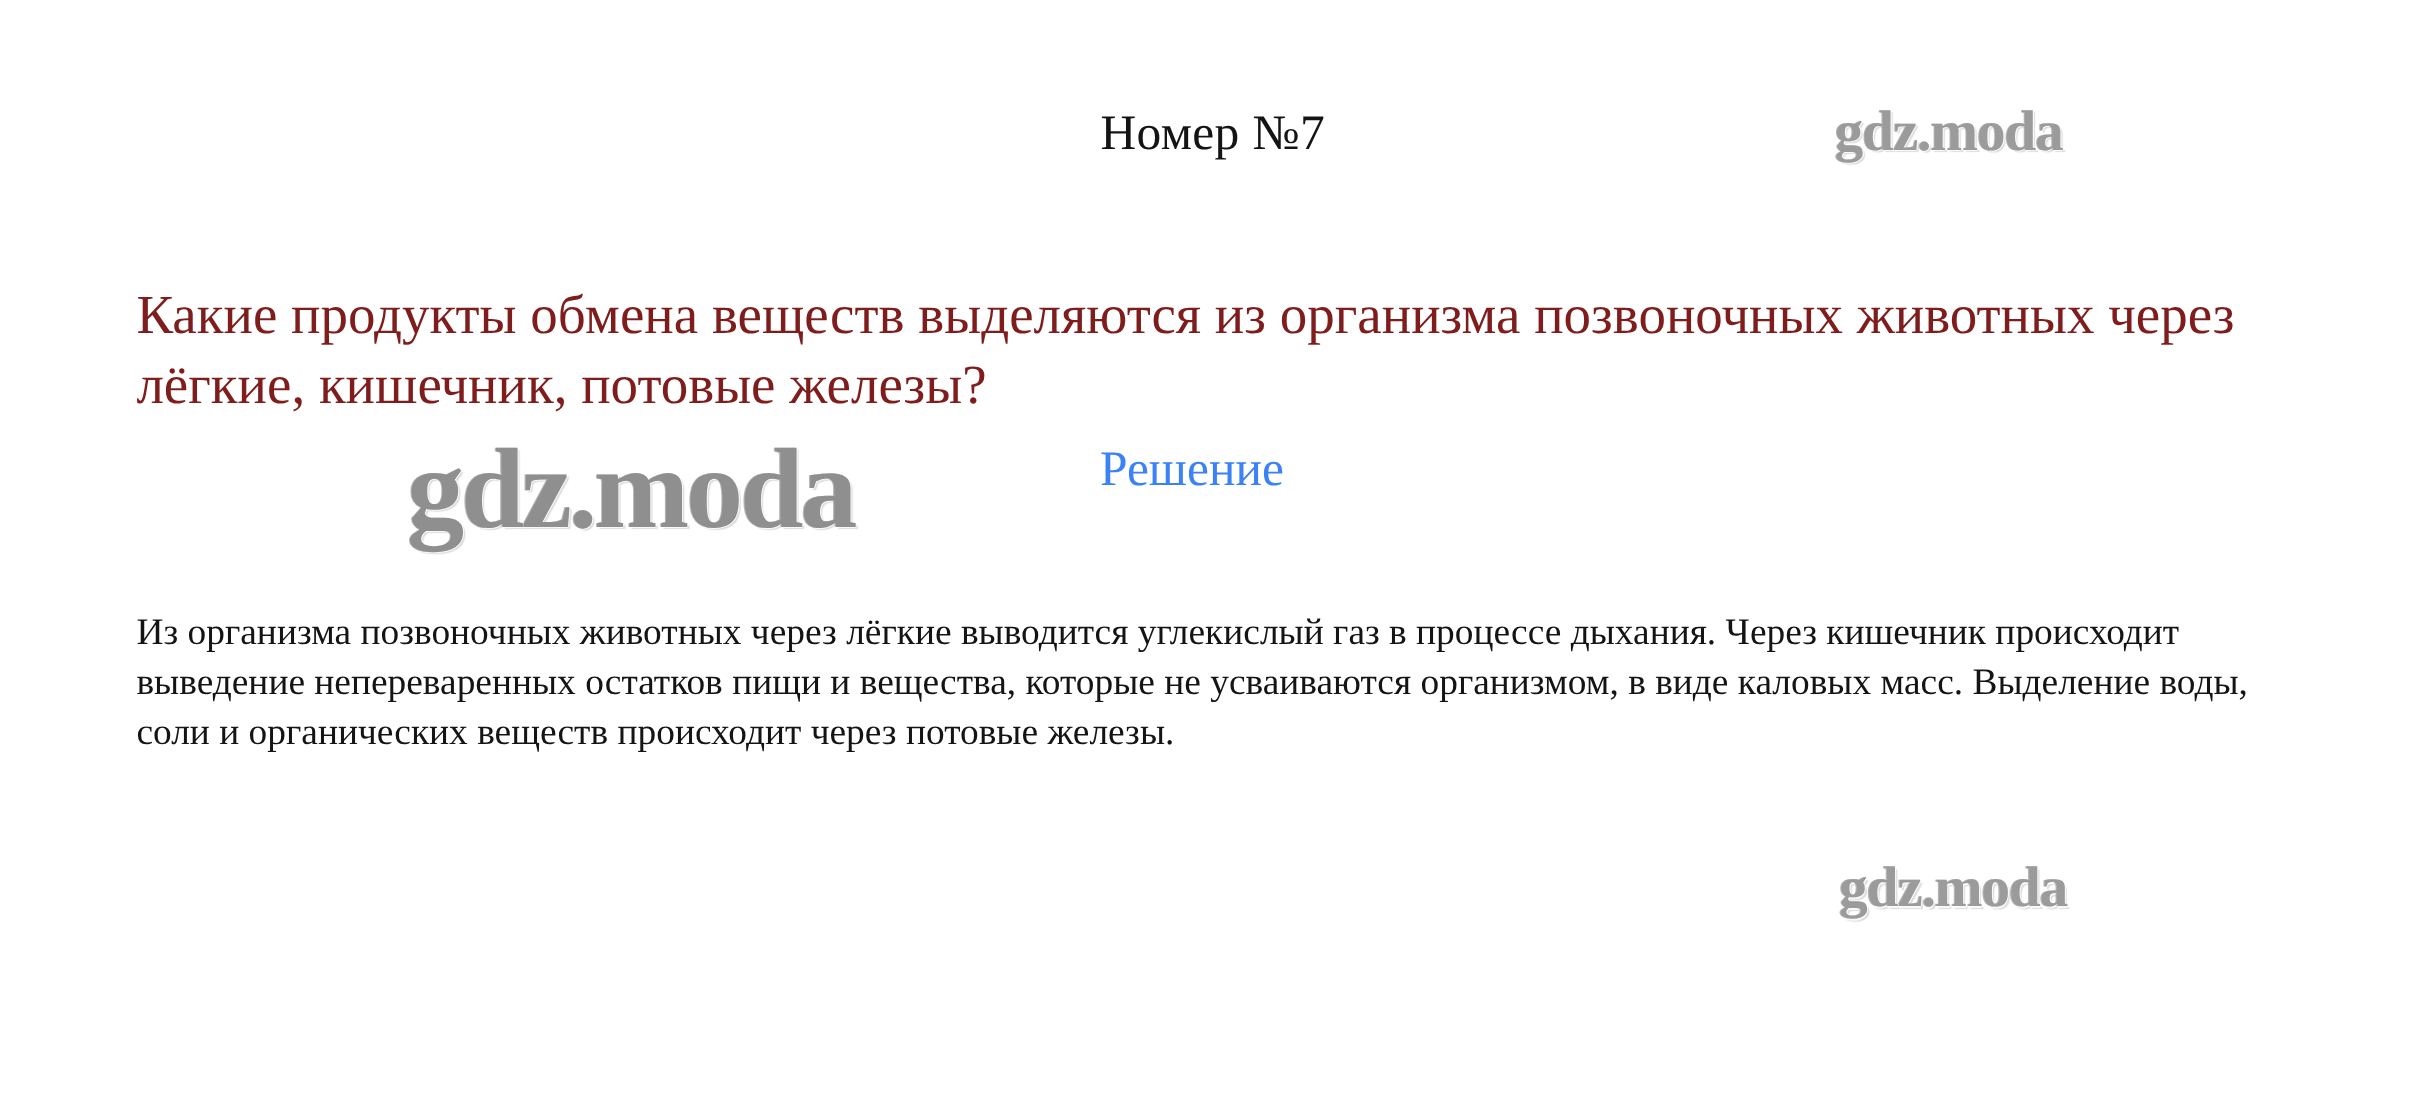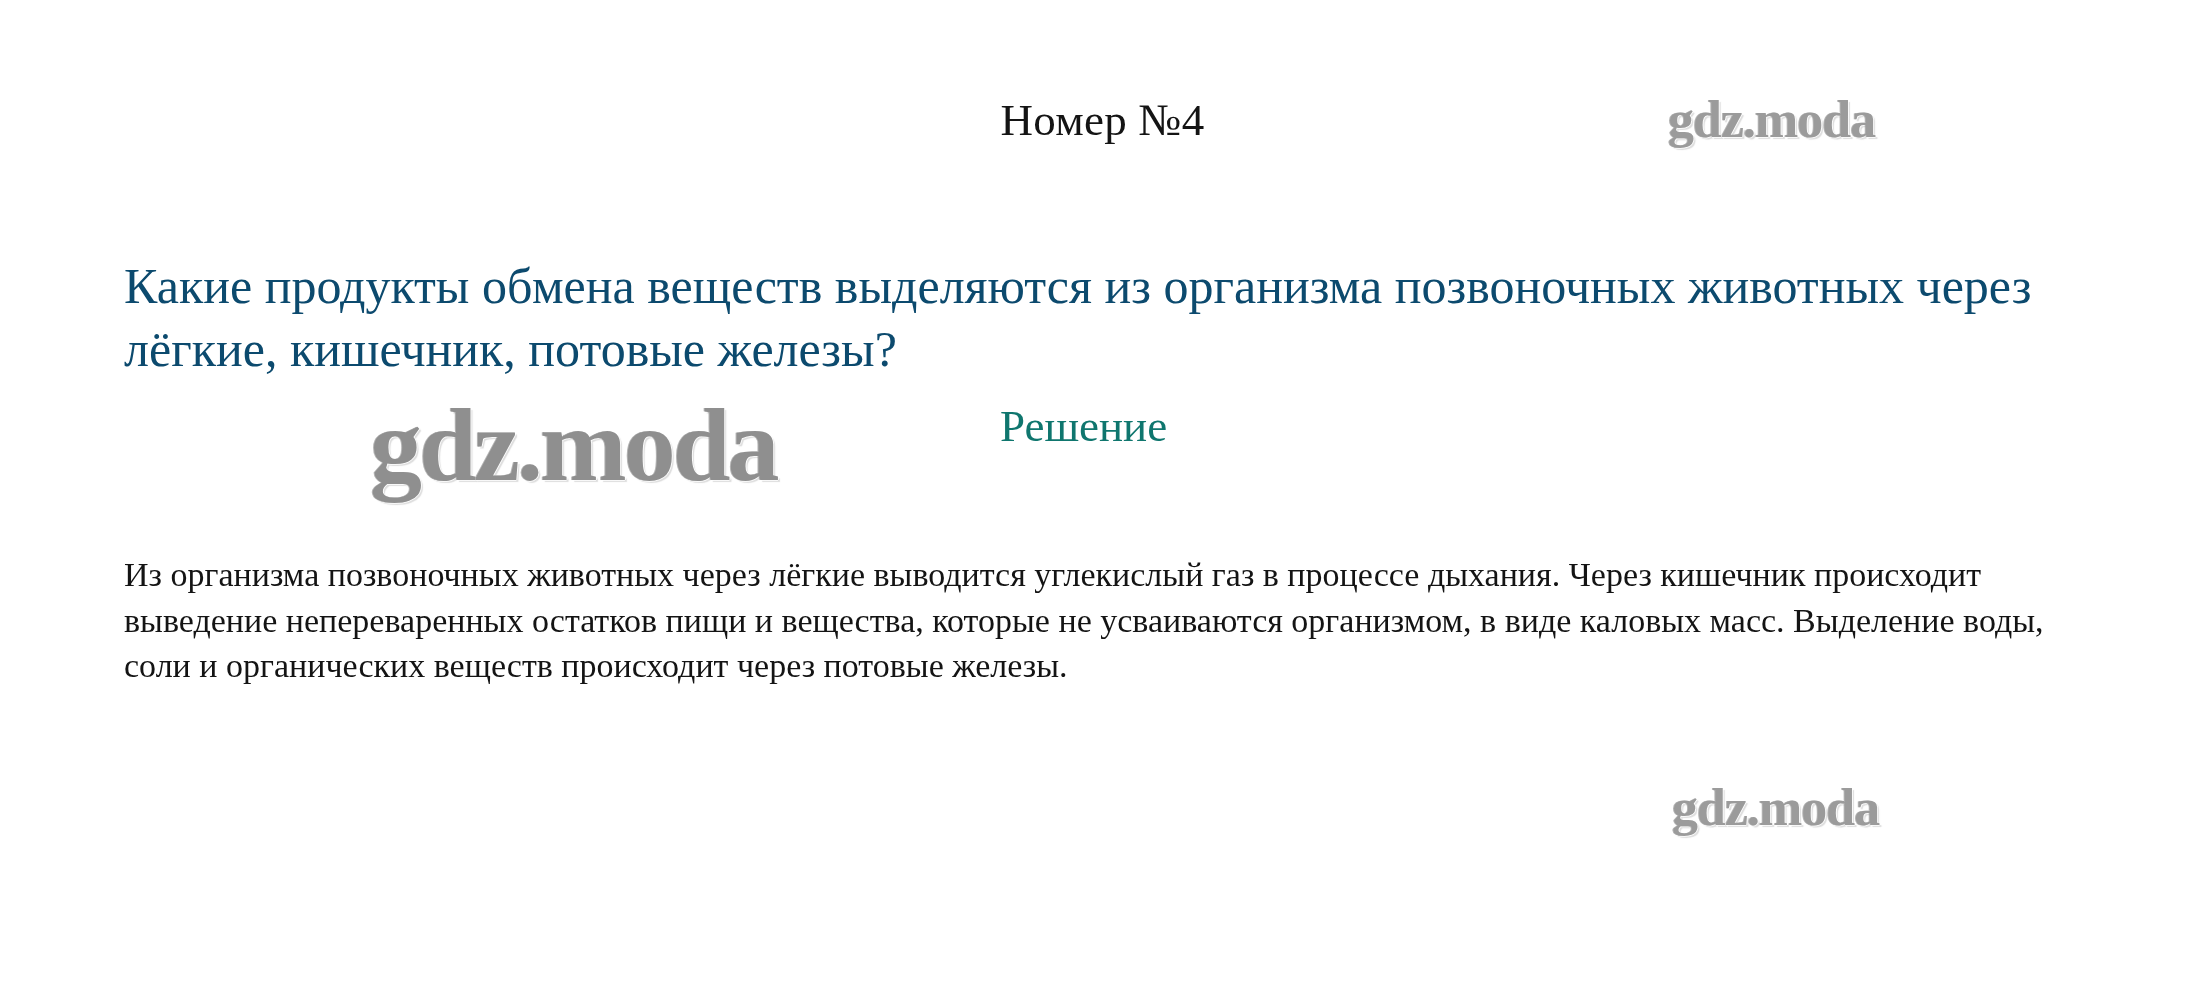--- a/index.html
+++ b/index.html
@@ -35,31 +35,31 @@
   }
 
   
   .question {
     position: absolute;
     top: 205px;
     left: 124px;
     width: 1920px;
     font-size: 50px;
     line-height: 1.26;
-    color: #0c4a6e;
+    color: #7f1d1d;
   }
 
   
   .solution-heading {
     position: absolute;
     top: 402px;
     left: 1000px;
     font-size: 45px;
     line-height: 1.1;
-    color: #0f766e;
+    color: #3b82f6;
   }
 
   
   .answer {
     position: absolute;
     top: 518px;
     left: 124px;
     width: 1930px;
     font-size: 34px;
     line-height: 1.34;
@@ -107,21 +107,21 @@
     left: 1672px;
     font-size: 52px;
     letter-spacing: -1px;
   }
 </style>
 </head>
 <body>
 
 <div class="page">
 
-  <div class="doc-title">Номер №4</div>
+  <div class="doc-title">Номер №7</div>
 
   <div class="watermark wm-top-right">gdz.moda</div>
 
   <p class="question">Какие продукты обмена веществ выделяются из организма позвоночных животных через лёгкие, кишечник, потовые железы?</p>
 
   <div class="watermark wm-center">gdz.moda</div>
 
   <div class="solution-heading">Решение</div>
 
   <p class="answer">Из организма позвоночных животных через лёгкие выводится углекислый газ в процессе дыхания. Через кишечник происходит выведение непереваренных остатков пищи и вещества, которые не усваиваются организмом, в виде каловых масс. Выделение воды, соли и органических веществ происходит через потовые железы.</p>

